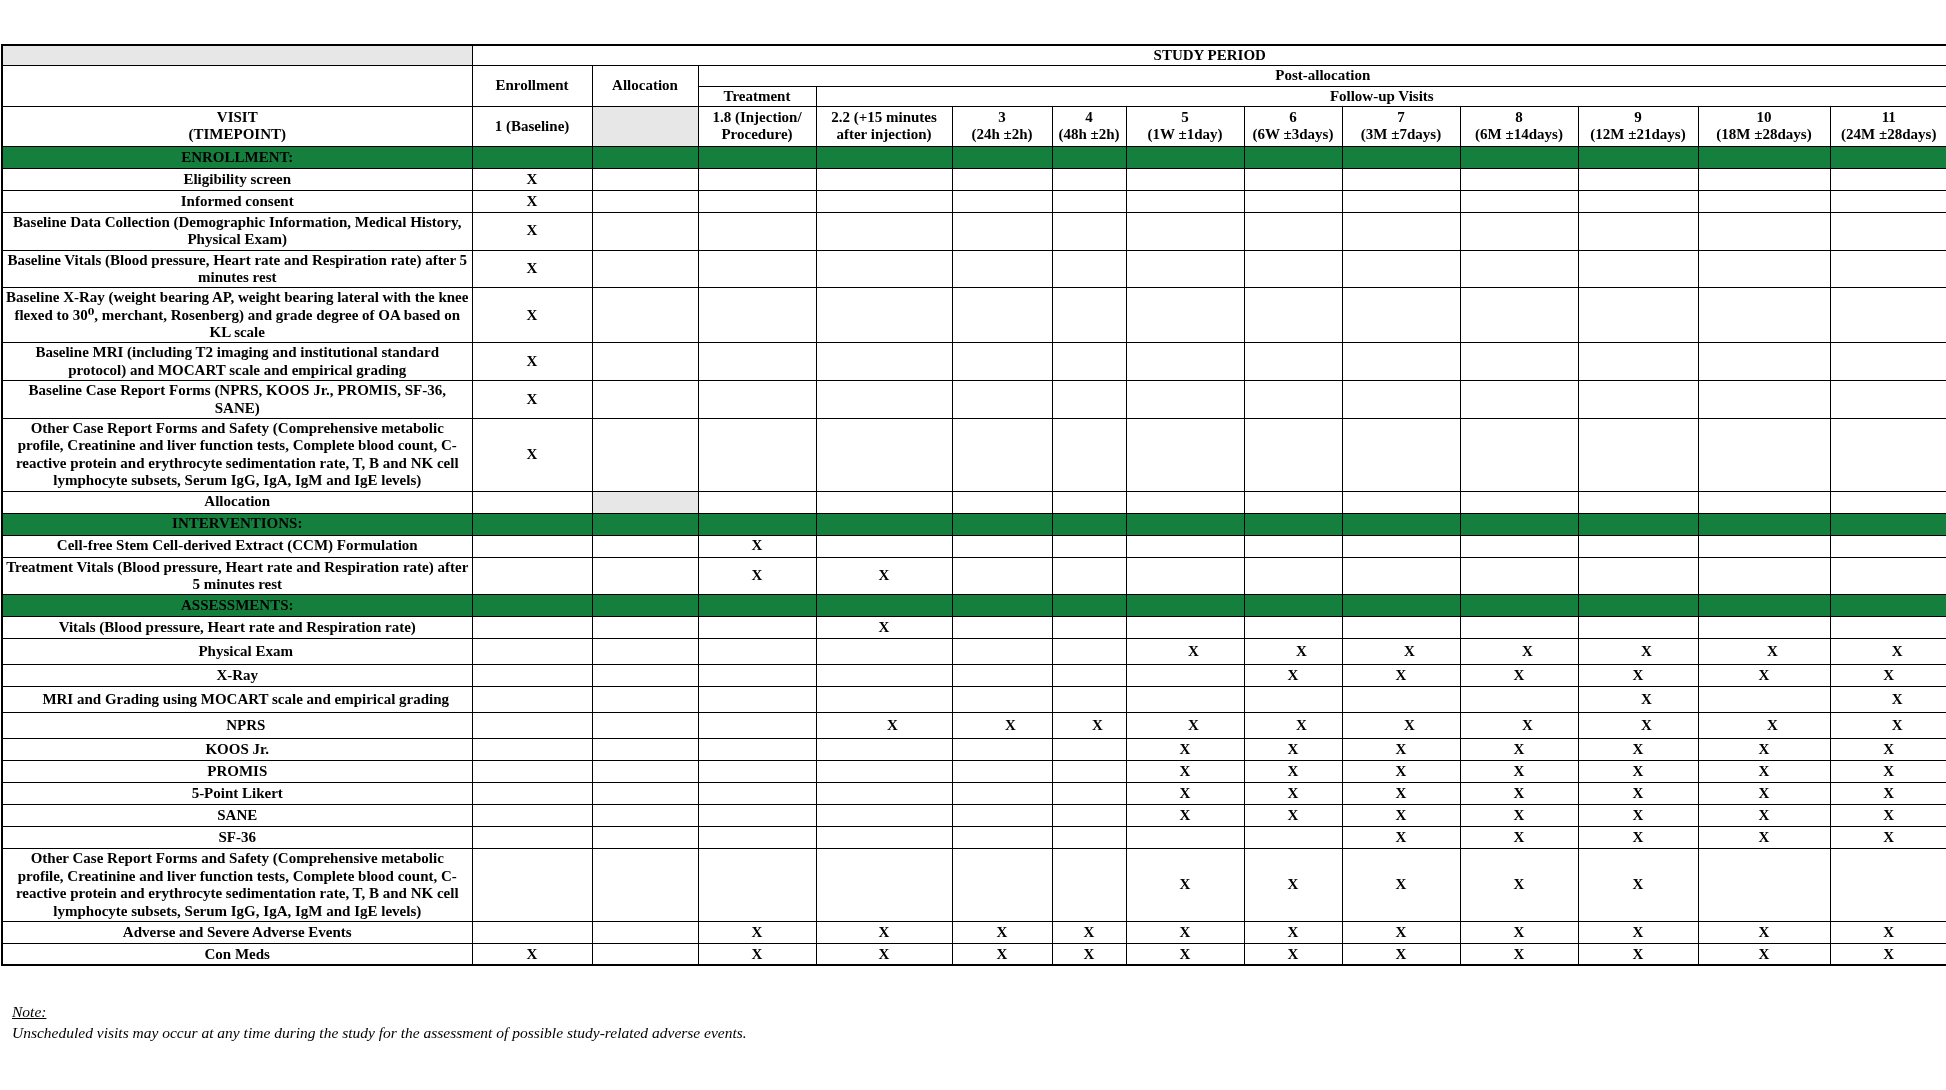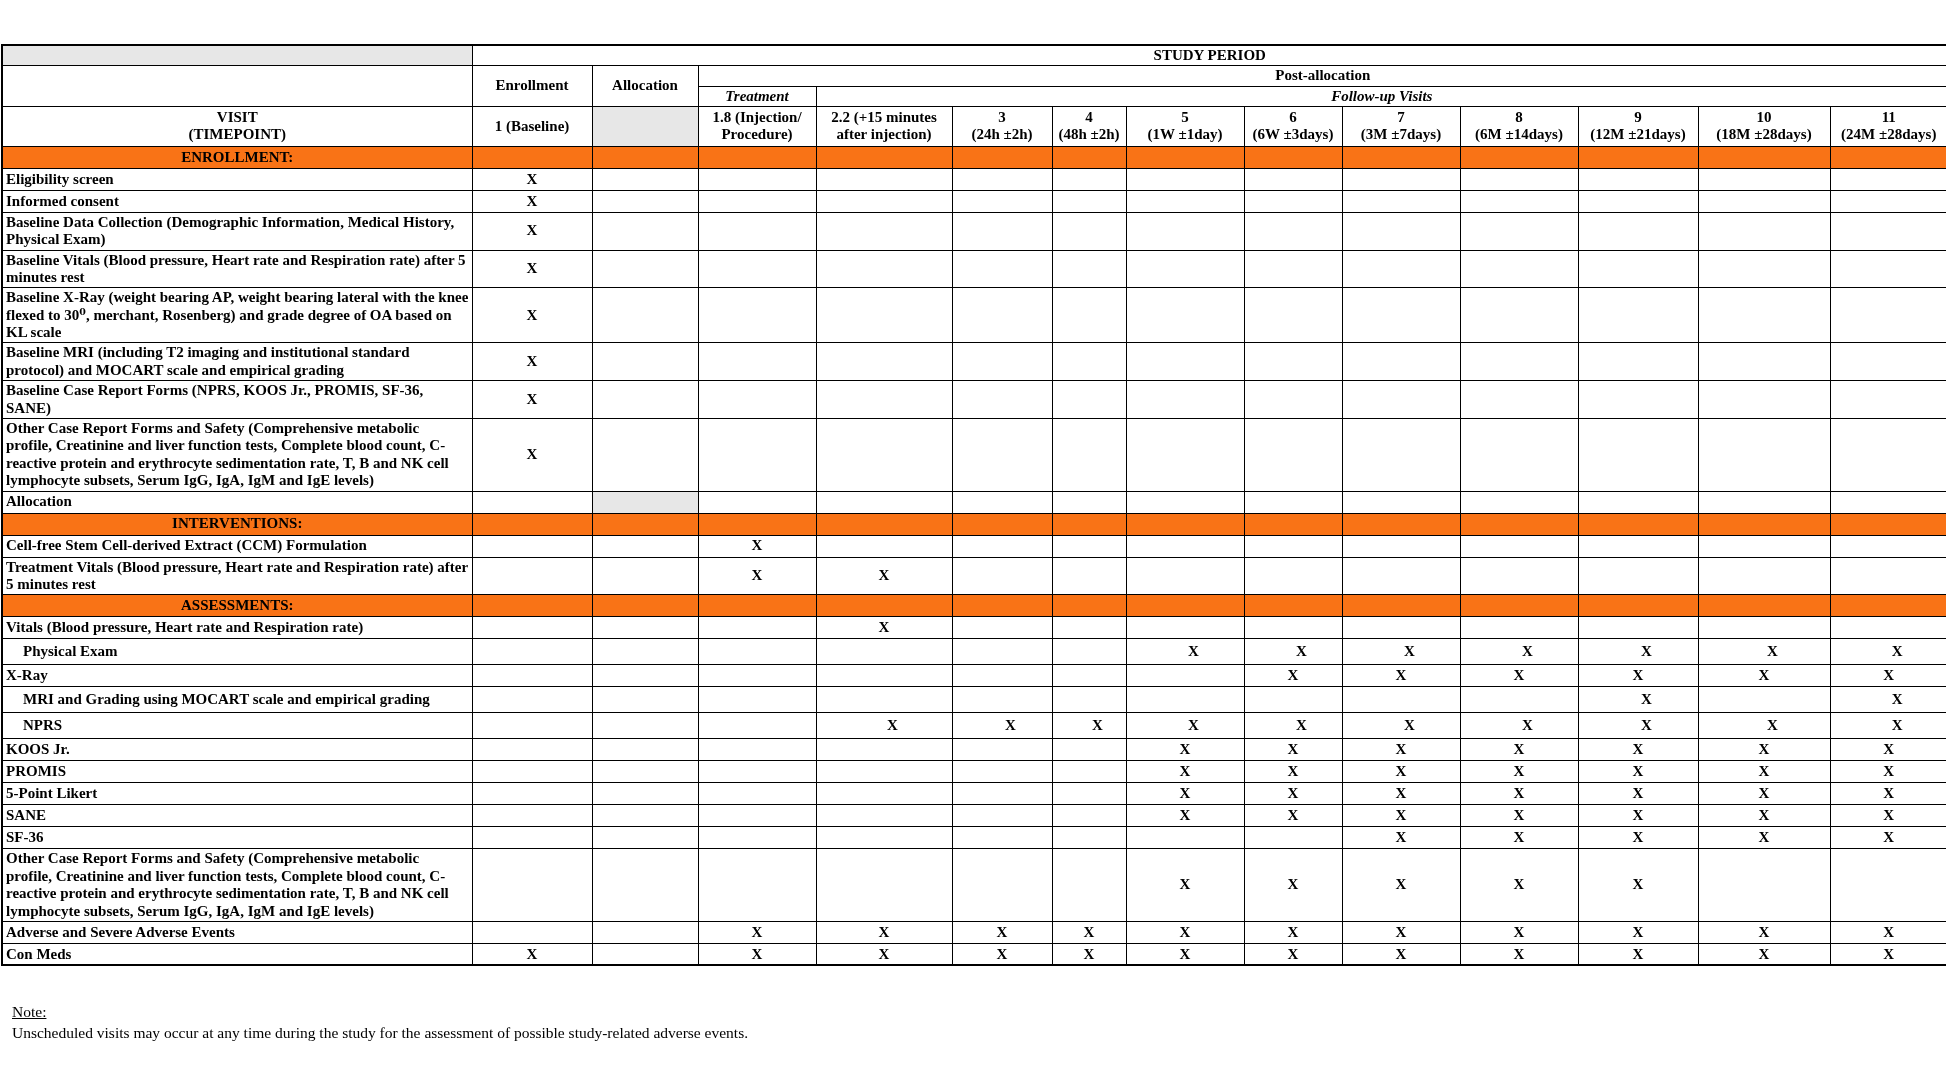--- a/index.html
+++ b/index.html
@@ -23,35 +23,36 @@
     border: 1px solid #000;
     font-weight: bold;
     font-size: 15px;
     padding: 1px 3px;
     vertical-align: middle;
     overflow: hidden;
   }
   thead th { text-align: center; line-height: 1.15; }
   thead tr.hr1 th { height: 20px; }
   thead tr.hr2 th { height: 20px; }
-  thead tr.hr3 th { height: 18px; font-style: italic; }
+  thead tr.hr3 th { height: 18px; }
   thead tr.visit-row th { height: 40px; }
   .prewrap { white-space: pre-line; }
   .shaded { background: #e7e7e7; }
-  .section { background: #f97316; }
+  .section { background: #15803d; }
   tbody td { height: 22px; line-height: 1.16; }
-  tbody td.label { text-align: left; }
+  tbody td.label { text-align: center; }
   tbody td.label.center { text-align: center; }
   tbody td.mark { text-align: center; }
   tbody tr.pad-row td { height: 26px; padding-left: 20px; }
   .note {
     margin: 36px 0 0 12px;
     font-size: 15.5px;
     font-weight: normal;
     line-height: 1.35;
+    font-style: italic;
   }
   .note-title { text-decoration: underline; display: inline-block; }
 </style>
 </head>
 <body>
 
 <div class="page">
 
   <table>
     <colgroup>

